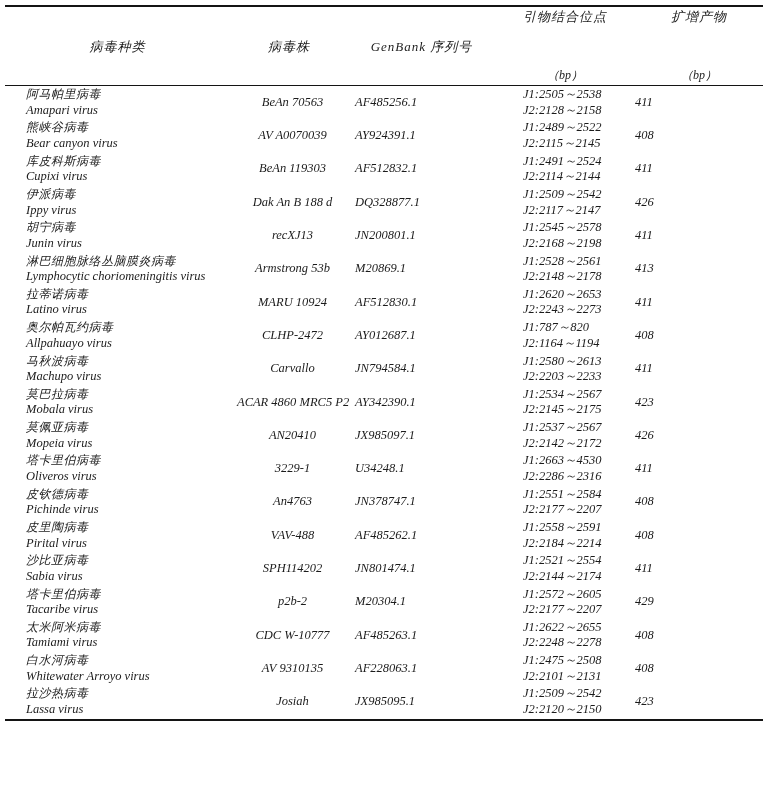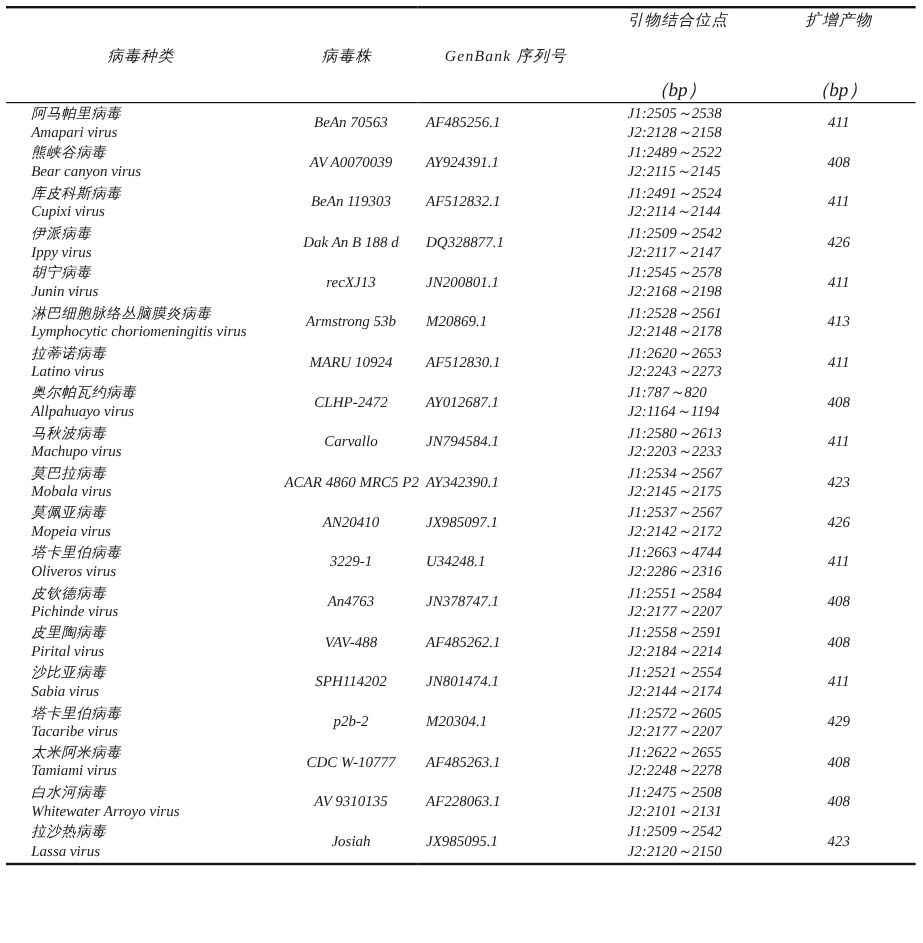--- a/index.html
+++ b/index.html
@@ -39,39 +39,39 @@
     font-weight: normal;
     font-size: 13px;
     line-height: 15px;
     text-align: center;
     vertical-align: middle;
     padding: 2px 0;
     letter-spacing: 1px;
   }
   thead .sub {
     display: block;
-    font-size: 16px;
+    font-size: 12px;
     letter-spacing: 0;
     margin-top: 44px;
   }
   tbody td {
     height: 33.3px;
     padding: 0;
     font-size: 12.5px;
     vertical-align: middle;
     line-height: 15.5px;
     white-space: nowrap;
   }
   td.species { padding-left: 21px; }
   td.species .cn { font-size: 12px; letter-spacing: 0.5px; }
   td.species .en { font-size: 12.5px; }
   td.strain  { padding-left: 7px; text-align: center;  }
   td.genbank { padding-left: 7px;  }
   td.primer  { padding-left: 28px; }
-  td.amplicon { text-align: center; }
+  td.amplicon { text-align: left; }
 </style>
 </head>
 <body>
 
 <div class="sheet">
   <table class="virus-table">
     <colgroup>
       <col class="c-species">
       <col class="c-strain">
       <col class="c-genbank">
@@ -251,21 +251,21 @@
   </tr>
 
   <tr>
     <td class="species">
       <div class="cn">塔卡里伯病毒</div>
       <div class="en">Oliveros virus</div>
     </td>
     <td class="strain">3229-1</td>
     <td class="genbank">U34248.1</td>
     <td class="primer">
-      <div>J1:2663～4744</div>
+      <div>J1:2663～4530</div>
       <div>J2:2286～2316</div>
     </td>
     <td class="amplicon">411</td>
   </tr>
 
 
   <tr>
     <td class="species">
       <div class="cn">皮钦德病毒</div>
       <div class="en">Pichinde virus</div>

